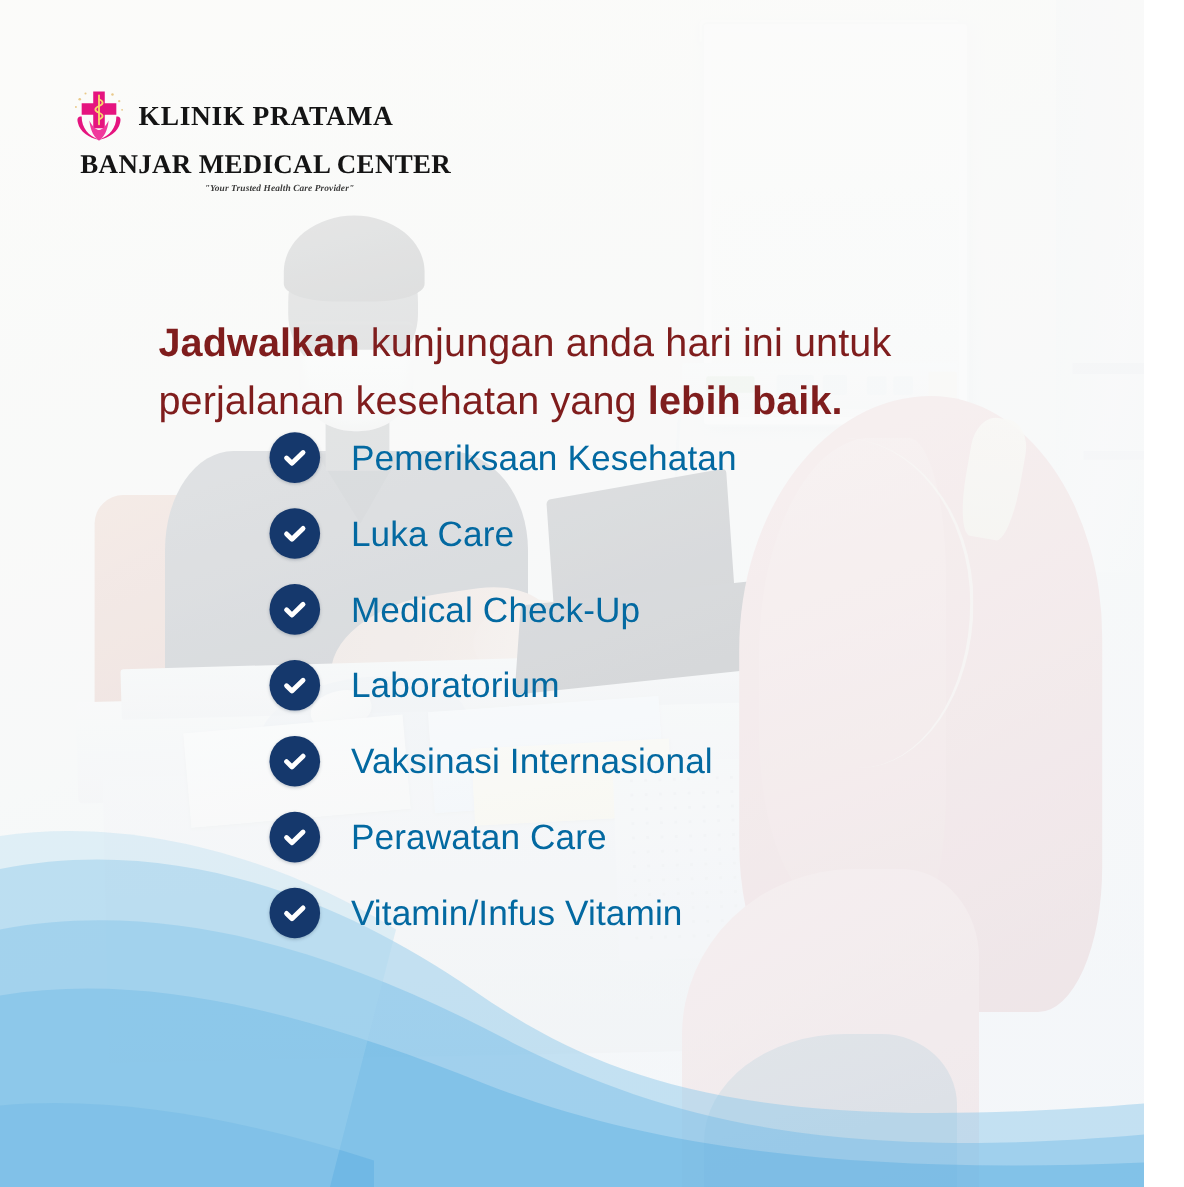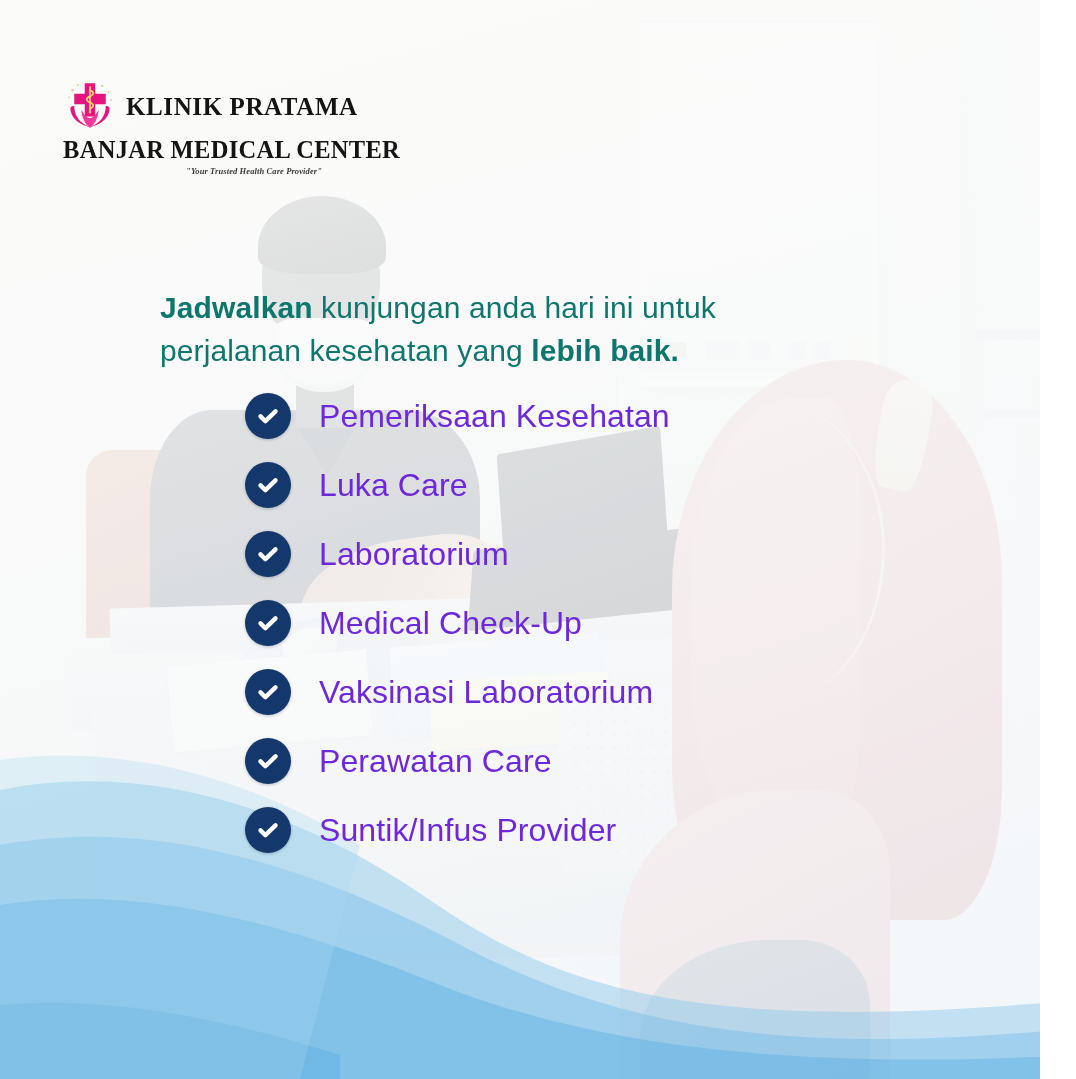--- a/index.html
+++ b/index.html
@@ -315,44 +315,43 @@
     white-space: nowrap;
   }
   .logo-line2 {
     font-family: "Liberation Serif", serif;
     font-weight: 700;
     font-size: 24.5px;
     letter-spacing: .3px;
     color: #141414;
     line-height: 1;
     margin-top: 4px;
-    margin-left: 1px;
+    margin-left: 11px;
     white-space: nowrap;
   }
   .logo-tag {
     font-family: "Liberation Serif", serif;
     font-weight: 700;
     font-style: italic;
     font-size: 8.5px;
     color: #3a3a3a;
     text-align: right;
     margin-top: 3px;
     padding-right: 2px;
     letter-spacing: .1px;
   }
 
   .headline {
     position: absolute;
     left: 144px; top: 286px;
     width: 700px;
-    font-size: 30px;
+    font-size: 36px;
     line-height: 1.44;
-    color: #0f766e;
+    color: #7f1d1d;
     letter-spacing: .1px;
-    margin-left: 16px;
   }
   .headline b { font-weight: 700; }
 
   .checklist {
     position: absolute;
     left: 245px; top: 381px;
     width: 720px;
   }
   .check-item {
     display: flex;
@@ -366,21 +365,21 @@
     border-radius: 50%;
     background: #15386c;
     display: flex;
     align-items: center;
     justify-content: center;
     box-shadow: 0 1px 3px rgba(10,30,60,.25);
   }
   .check-circle svg { display: block; }
   .check-label {
     font-size: 32px;
-    color: #6d28d9;
+    color: #0369a1;
     letter-spacing: .1px;
     line-height: 1;
     white-space: nowrap;
   }
 </style>
 </head>
 <body>
 
 <div class="poster">
 
@@ -502,55 +501,55 @@
       </span>
       <span class="check-label">Luka Care</span>
     </div>
 
     <div class="check-item">
       <span class="check-circle">
         <svg width="26" height="26" viewBox="0 0 26 26" aria-hidden="true">
             <path d="M5.5 13.4 L10.4 18.2 L20.5 8.4" fill="none" stroke="#ffffff" stroke-width="4.4" stroke-linecap="round" stroke-linejoin="round"></path>
           </svg>
       </span>
+      <span class="check-label">Medical Check-Up</span>
+    </div>
+
+    <div class="check-item">
+      <span class="check-circle">
+        <svg width="26" height="26" viewBox="0 0 26 26" aria-hidden="true">
+            <path d="M5.5 13.4 L10.4 18.2 L20.5 8.4" fill="none" stroke="#ffffff" stroke-width="4.4" stroke-linecap="round" stroke-linejoin="round"></path>
+          </svg>
+      </span>
       <span class="check-label">Laboratorium</span>
     </div>
 
-    <div class="check-item">
-      <span class="check-circle">
-        <svg width="26" height="26" viewBox="0 0 26 26" aria-hidden="true">
-            <path d="M5.5 13.4 L10.4 18.2 L20.5 8.4" fill="none" stroke="#ffffff" stroke-width="4.4" stroke-linecap="round" stroke-linejoin="round"></path>
-          </svg>
-      </span>
-      <span class="check-label">Medical Check-Up</span>
-    </div>
-
-
-    <div class="check-item">
-      <span class="check-circle">
-        <svg width="26" height="26" viewBox="0 0 26 26" aria-hidden="true">
-            <path d="M5.5 13.4 L10.4 18.2 L20.5 8.4" fill="none" stroke="#ffffff" stroke-width="4.4" stroke-linecap="round" stroke-linejoin="round"></path>
-          </svg>
-      </span>
-      <span class="check-label">Vaksinasi Laboratorium</span>
+
+    <div class="check-item">
+      <span class="check-circle">
+        <svg width="26" height="26" viewBox="0 0 26 26" aria-hidden="true">
+            <path d="M5.5 13.4 L10.4 18.2 L20.5 8.4" fill="none" stroke="#ffffff" stroke-width="4.4" stroke-linecap="round" stroke-linejoin="round"></path>
+          </svg>
+      </span>
+      <span class="check-label">Vaksinasi Internasional</span>
     </div>
 
     <div class="check-item">
       <span class="check-circle">
         <svg width="26" height="26" viewBox="0 0 26 26" aria-hidden="true">
             <path d="M5.5 13.4 L10.4 18.2 L20.5 8.4" fill="none" stroke="#ffffff" stroke-width="4.4" stroke-linecap="round" stroke-linejoin="round"></path>
           </svg>
       </span>
       <span class="check-label">Perawatan Care</span>
     </div>
 
     <div class="check-item">
       <span class="check-circle">
         <svg width="26" height="26" viewBox="0 0 26 26" aria-hidden="true">
             <path d="M5.5 13.4 L10.4 18.2 L20.5 8.4" fill="none" stroke="#ffffff" stroke-width="4.4" stroke-linecap="round" stroke-linejoin="round"></path>
           </svg>
       </span>
-      <span class="check-label">Suntik/Infus Provider</span>
+      <span class="check-label">Vitamin/Infus Vitamin</span>
     </div>
 
   </div>
 
 </div>
 
 </body></html>

